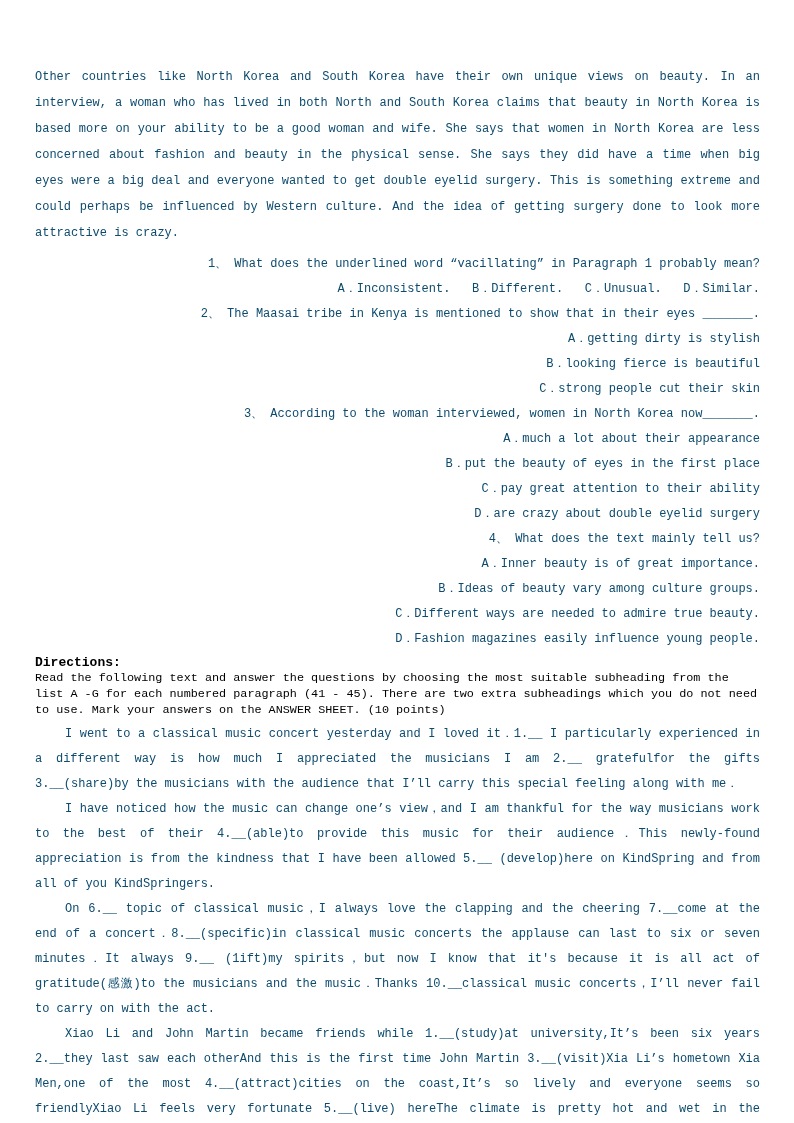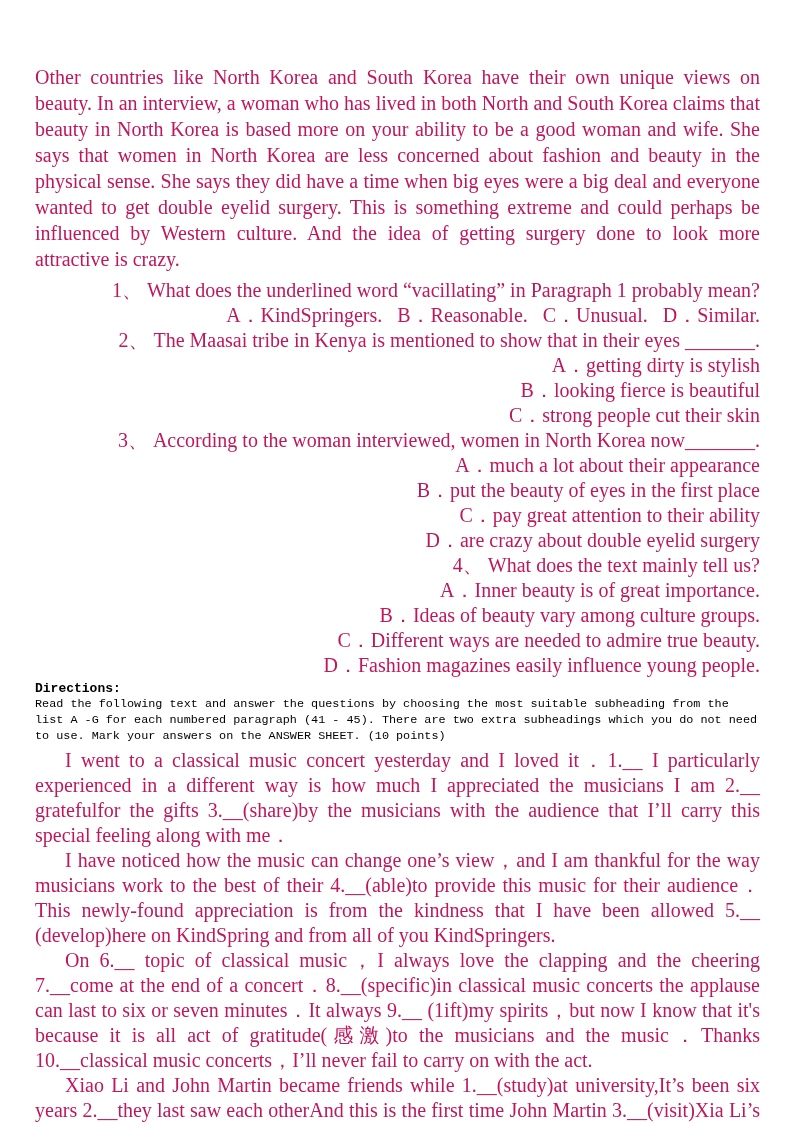--- a/index.html
+++ b/index.html
@@ -11,23 +11,23 @@
     position: relative;
     width: 794px;
     height: 1123px;
     box-sizing: border-box;
     background: #ffffff;
     color: #000000;
     padding: 64px 34px 0 35px;
     overflow: hidden;
   }
   .serif {
-    font-family: Liberation Serif, serif;
-    font-size: 20px;
-    color: #be185d;
+    font-family: Liberation Mono, monospace;
+    font-size: 12px;
+    color: #0c4a6e;
   }
   .passage {
     line-height: 26px;
     text-align: justify;
     margin: 0;
   }
   .questions { margin-top: 6px; }
   .qline {
     line-height: 25px;
     margin: 0;
@@ -59,21 +59,21 @@
 </style>
 </head>
 <body>
 
 <div class="page">
 
   <p class="serif passage">Other countries like North Korea and South Korea have their own unique views on beauty. In an interview, a woman who has lived in both North and South Korea claims that beauty in North Korea is based more on your ability to be a good woman and wife. She says that women in North Korea are less concerned about fashion and beauty in the physical sense. She says they did have a time when big eyes were a big deal and everyone wanted to get double eyelid surgery. This is something extreme and could perhaps be influenced by Western culture. And the idea of getting surgery done to look more attractive is crazy.</p>
 
   <div class="questions">
     <p class="serif qline">1、 What does the underlined word “vacillating” in Paragraph 1 probably mean?</p>
-    <p class="serif qline pre">A．KindSpringers.   B．Reasonable.   C．Unusual.   D．Similar.</p>
+    <p class="serif qline pre">A．Inconsistent.   B．Different.   C．Unusual.   D．Similar.</p>
 
     <p class="serif qline">2、 The Maasai tribe in Kenya is mentioned to show that in their eyes _______.</p>
     <p class="serif qline">A．getting dirty is stylish</p>
     <p class="serif qline">B．looking fierce is beautiful</p>
     <p class="serif qline">C．strong people cut their skin</p>
 
     <p class="serif qline">3、 According to the woman interviewed, women in North Korea now_______.</p>
     <p class="serif qline">A．much a lot about their appearance</p>
     <p class="serif qline">B．put the beauty of eyes in the first place</p>
     <p class="serif qline">C．pay great attention to their ability</p>

